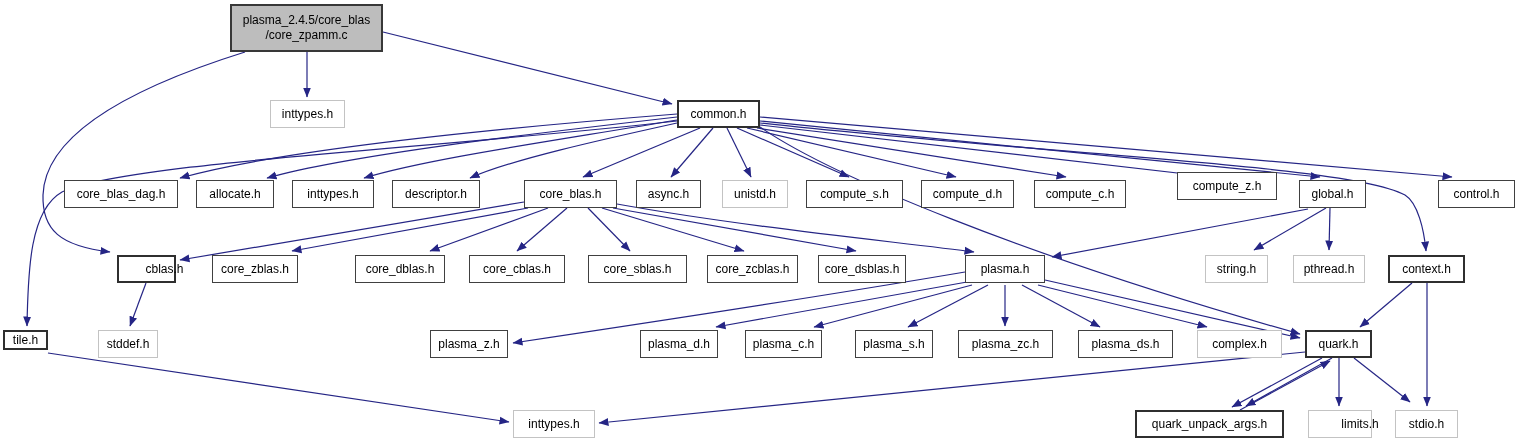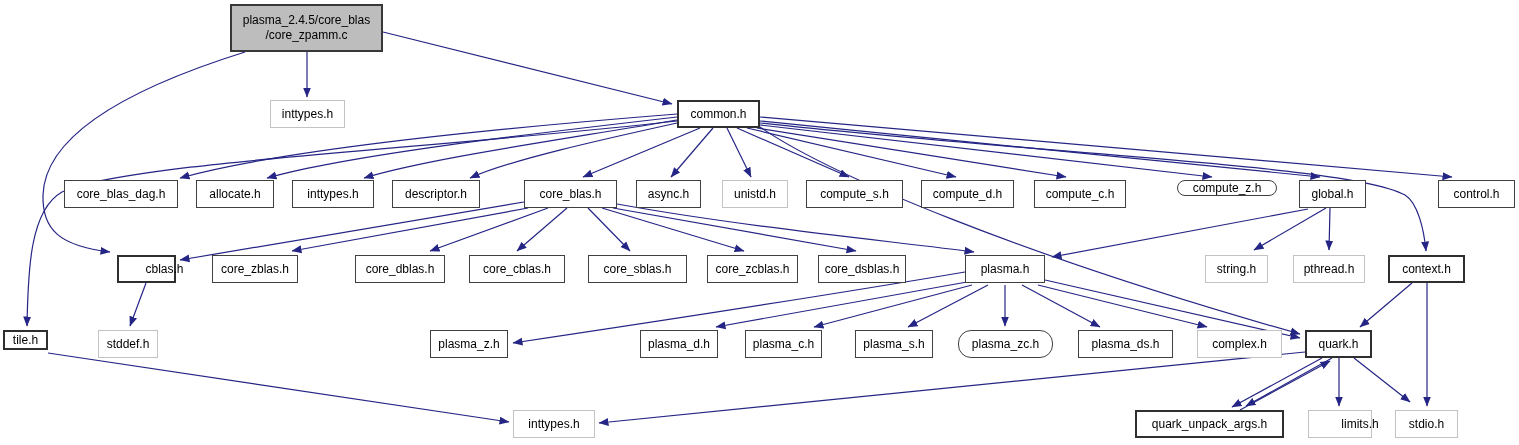--- a/index.html
+++ b/index.html
@@ -94,41 +94,41 @@
       <div class="node internal" style="left: 64px; top: 180px; width: 114px; height: 28px;">core_blas_dag.h</div>
       <div class="node internal" style="left: 196px; top: 180px; width: 78px; height: 28px;">allocate.h</div>
       <div class="node internal" style="left: 292px; top: 180px; width: 82px; height: 28px;">inttypes.h</div>
       <div class="node internal" style="left: 392px; top: 180px; width: 88px; height: 28px;">descriptor.h</div>
       <div class="node internal" style="left: 524px; top: 180px; width: 93px; height: 28px;">core_blas.h</div>
       <div class="node internal" style="left: 636px; top: 180px; width: 65px; height: 28px;">async.h</div>
       <div class="node external" style="left: 722px; top: 180px; width: 66px; height: 28px;">unistd.h</div>
       <div class="node internal" style="left: 806px; top: 180px; width: 97px; height: 28px;">compute_s.h</div>
       <div class="node internal" style="left: 921px; top: 180px; width: 93px; height: 28px;">compute_d.h</div>
       <div class="node internal" style="left: 1034px; top: 180px; width: 92px; height: 28px;">compute_c.h</div>
-      <div class="node internal" style="left: 1177px; top: 180px; width: 100px; height: 16px; border-radius: 11px;">compute_z.h</div>
+      <div class="node internal" style="left: 1177px; top: 172px; width: 100px; height: 28px;">compute_z.h</div>
       <div class="node internal" style="left: 1299px; top: 180px; width: 67px; height: 28px;">global.h</div>
       <div class="node internal" style="left: 1438px; top: 180px; width: 77px; height: 28px;">control.h</div>
       <div class="node strong" style="left: 117px; top: 255px; width: 59px; height: 28px; padding-left: 36px;">cblas.h</div>
       <div class="node internal" style="left: 212px; top: 255px; width: 86px; height: 28px;">core_zblas.h</div>
       <div class="node internal" style="left: 355px; top: 255px; width: 90px; height: 28px;">core_dblas.h</div>
       <div class="node internal" style="left: 469px; top: 255px; width: 96px; height: 28px;">core_cblas.h</div>
       <div class="node internal" style="left: 588px; top: 255px; width: 99px; height: 28px;">core_sblas.h</div>
       <div class="node internal" style="left: 707px; top: 255px; width: 91px; height: 28px;">core_zcblas.h</div>
       <div class="node internal" style="left: 818px; top: 255px; width: 88px; height: 28px;">core_dsblas.h</div>
       <div class="node internal" style="left: 965px; top: 255px; width: 80px; height: 28px;">plasma.h</div>
       <div class="node external" style="left: 1205px; top: 255px; width: 63px; height: 28px;">string.h</div>
       <div class="node external" style="left: 1293px; top: 255px; width: 72px; height: 28px; text-align: center;">pthread.h</div>
       <div class="node strong" style="left: 1388px; top: 255px; width: 77px; height: 28px;">context.h</div>
       <div class="node strong" style="left: 3px; top: 330px; width: 45px; height: 20px;">tile.h</div>
       <div class="node external" style="left: 98px; top: 330px; width: 60px; height: 28px;">stddef.h</div>
       <div class="node internal" style="left: 430px; top: 330px; width: 78px; height: 28px;">plasma_z.h</div>
       <div class="node internal" style="left: 640px; top: 330px; width: 78px; height: 28px;">plasma_d.h</div>
       <div class="node internal" style="left: 745px; top: 330px; width: 77px; height: 28px;">plasma_c.h</div>
       <div class="node internal" style="left: 855px; top: 330px; width: 78px; height: 28px;">plasma_s.h</div>
-      <div class="node internal" style="left: 958px; top: 330px; width: 95px; height: 28px; border-radius: 13px;">plasma_zc.h</div>
+      <div class="node internal" style="left: 958px; top: 330px; width: 95px; height: 28px;">plasma_zc.h</div>
       <div class="node internal" style="left: 1078px; top: 330px; width: 95px; height: 28px;">plasma_ds.h</div>
       <div class="node external" style="left: 1197px; top: 330px; width: 85px; height: 28px;">complex.h</div>
       <div class="node strong" style="left: 1305px; top: 330px; width: 67px; height: 28px;">quark.h</div>
       <div class="node external" style="left: 513px; top: 410px; width: 82px; height: 28px;">inttypes.h</div>
       <div class="node strong" style="left: 1135px; top: 410px; width: 149px; height: 28px;">quark_unpack_args.h</div>
       <div class="node external" style="left: 1308px; top: 410px; width: 64px; height: 28px; padding-left: 40px;">limits.h</div>
       <div class="node external" style="left: 1395px; top: 410px; width: 63px; height: 28px;">stdio.h</div>
     </div>
 </div>
 

